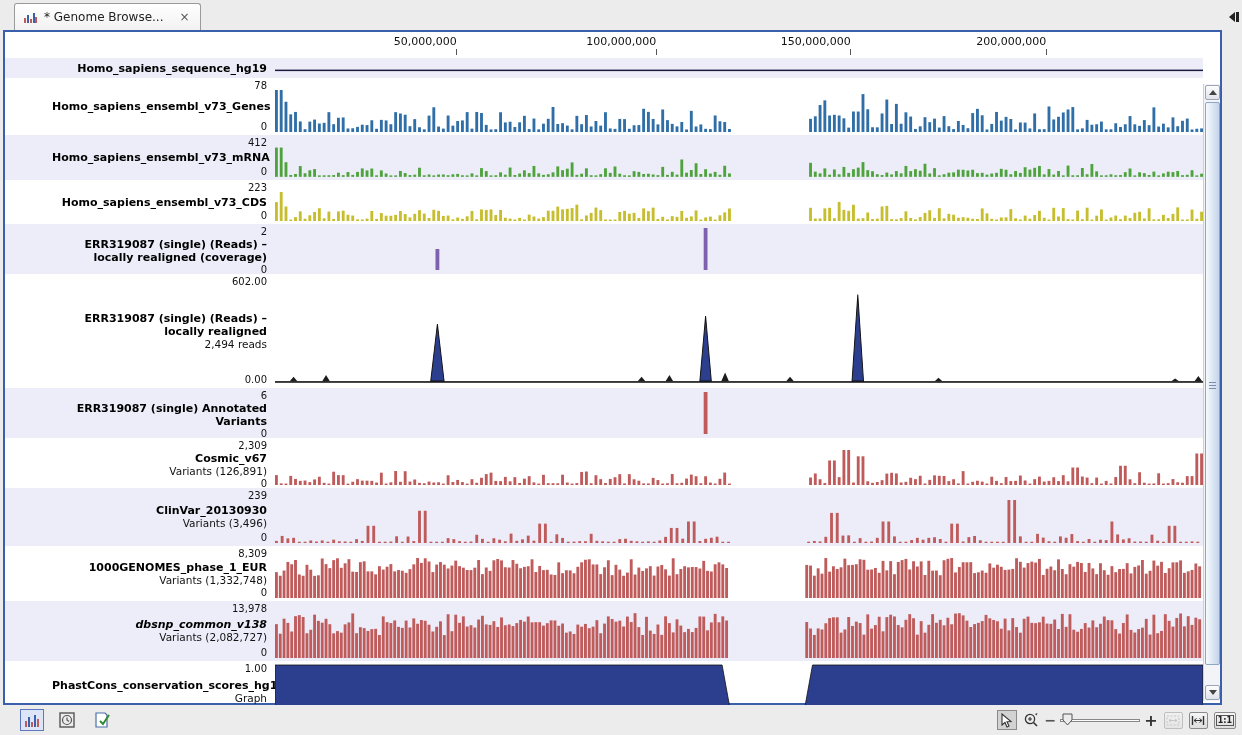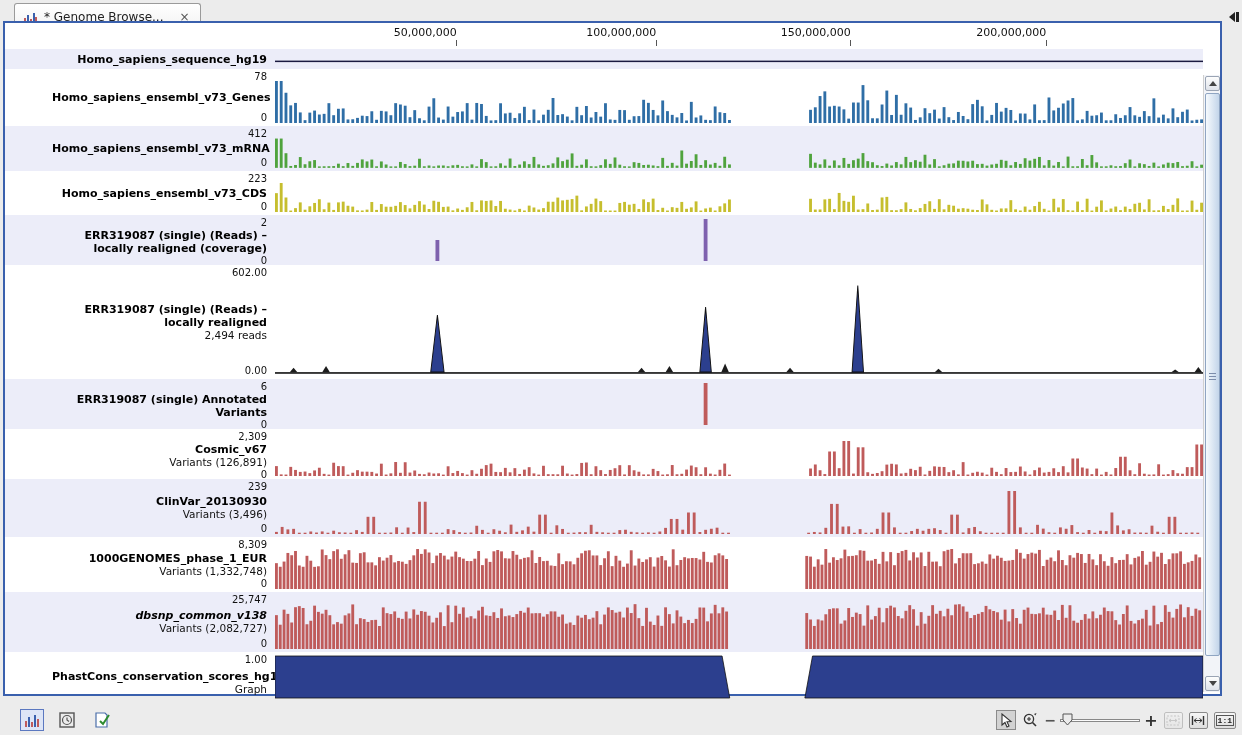--- a/index.html
+++ b/index.html
@@ -11,21 +11,21 @@
   .tab { position:absolute; left:14px; top:3px; height:27px; display:flex; align-items:center; gap:6px;
          padding:0 10px 0 8px; background:linear-gradient(#ffffff,#f2f2f2);
          border:1px solid #9a9a9a; border-bottom:none; border-radius:3px 3px 0 0; }
   .tab-title { font-size:12px; color:#222; white-space:nowrap; }
   .tab-close { font-size:12px; color:#555; margin-left:10px; cursor:default; }
   .collapse-handle { position:absolute; right:3px; top:12px; display:flex; align-items:center; }
   .collapse-tri { width:0; height:0; border-top:5px solid transparent; border-bottom:5px solid transparent; border-right:6px solid #222; }
   .collapse-bar { width:3px; height:10px; background:#222; margin-left:1px; }
 
   
-  .panel { position:absolute; left:3px; top:21px; width:1219px; height:675px;
+  .panel { position:absolute; left:3px; top:30px; width:1219px; height:675px;
            border:2px solid #3a60ad; background:#ffffff; }
   .ruler { position:relative; height:26px; background:#fff; }
   .ruler .tick { position:absolute; top:3px; }
   .ruler .tick-label { display:block; transform:translateX(-50%); font-size:11px; color:#111; white-space:nowrap; }
   .ruler .tick-mark { display:block; width:1px; height:6px; background:#555; margin:1px auto 0; }
 
   .tracks { position:relative; width:100%; height:643px; background:#fff; }
   .rows { position:absolute; left:0; top:0; right:17px; }
   .row { display:flex; width:100%;padding-left:45px; }
   .row.alt { background:#ecedf9; }
@@ -57,21 +57,21 @@
   .vicon.sel { border:1px solid #5b78c0; background:#dde5f6; }
   .zoomctl { margin-left:auto; margin-right:6px; display:flex; align-items:center; gap:4px; }
   .zbtn { width:20px; height:20px; display:flex; align-items:center; justify-content:center; border:1px solid transparent; }
   .zbtn.pressed { background:#d2d2d2; border:1px solid #8a8a8a; }
   .minus-glyph { font-size:14px; color:#555; font-weight:bold; }
   .plus-glyph { font-size:16px; color:#333; font-weight:bold; }
   .slider { position:relative; width:80px; height:14px; }
   .slider .groove { position:absolute; left:0; right:0; top:6px; height:3px; background:#fbfbfb; border:1px solid #888; }
   .slider .thumb { position:absolute; left:2px; top:0; }
   .sqbtn { height:17px; min-width:19px; padding:0 1px; background:linear-gradient(#f6f6f6,#dedede);
-           border:1px solid #8a8a8a; border-radius:2px; display:flex; align-items:center; justify-content:center; margin-left:2px;font-family:Liberation Mono, monospace; }
+           border:1px solid #8a8a8a; border-radius:2px; display:flex; align-items:center; justify-content:center; margin-left:2px; }
   .sqbtn.disabled { opacity:.45; }
   .one2one { font-size:8px; font-weight:bold; color:#222; border:1px solid #555; padding:0 1px; line-height:9px; }
 </style>
 </head>
 <body>
 
 <div class="app">
 
   <div class="tabbar">
     <div class="tab">
@@ -1347,21 +1347,21 @@
                 <rect x="952" y="26.866380301037513" width="3" height="25.133619698962487" fill="#bf5b5b"></rect>
                 <rect x="956" y="25.342124530722643" width="3" height="26.657875469277357" fill="#bf5b5b"></rect>
                 <rect x="960" y="23.930869558012894" width="3" height="28.069130441987106" fill="#bf5b5b"></rect>
                 <rect x="964" y="17.493902671534705" width="3" height="34.506097328465295" fill="#bf5b5b"></rect>
                 <rect x="968" y="20.339140921319682" width="3" height="31.660859078680318" fill="#bf5b5b"></rect>
               </svg>
             </div>
           </div>
           <div class="row alt" style="height: 60px;">
             <div class="lbl">
-              <span class="val">25,747</span>
+              <span class="val">13,978</span>
               <span>
                 <span class="nm" style="display: block; font-style: italic;">dbsnp_common_v138</span>
                 <span class="sub" style="display: block;">Variants (2,082,727)</span>
               </span>
               <span class="val">0</span>
             </div>
             <div class="viz">
               <svg viewBox="0 0 973 60" preserveAspectRatio="none">
                 <rect x="0" y="23.13982765025942" width="3" height="33.86017234974058" fill="#bf5b5b"></rect>
                 <rect x="4" y="32.71106274602737" width="3" height="24.288937253972627" fill="#bf5b5b"></rect>

